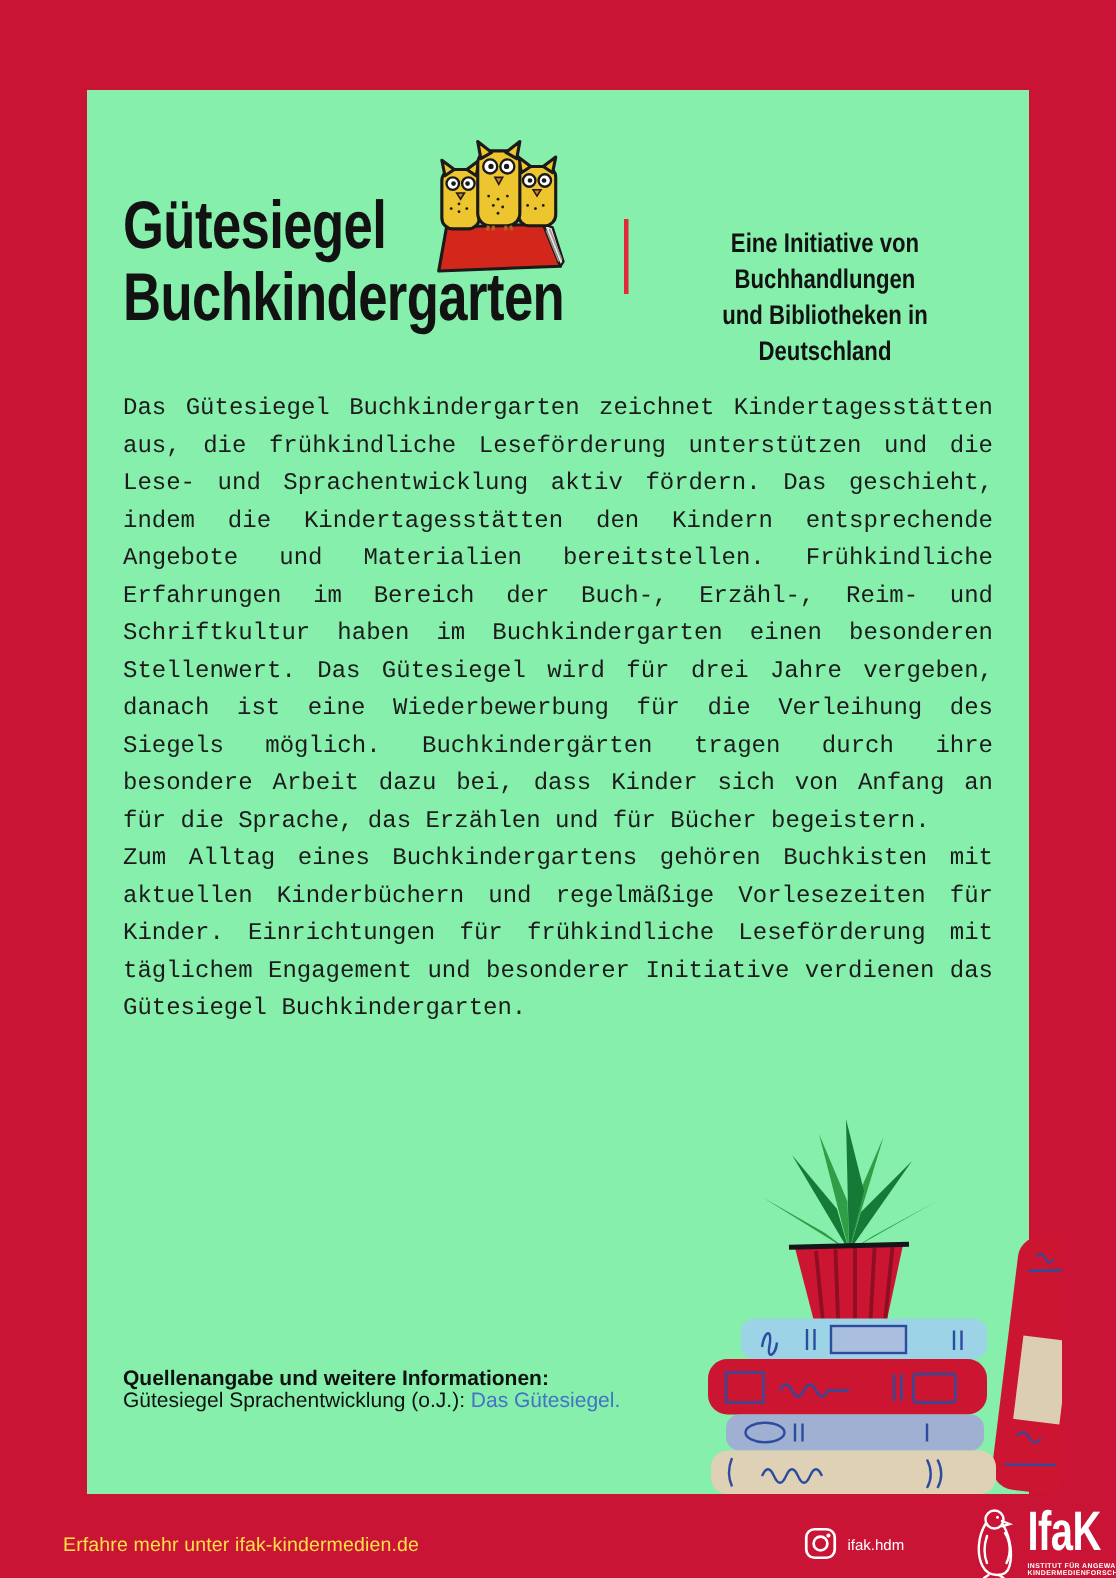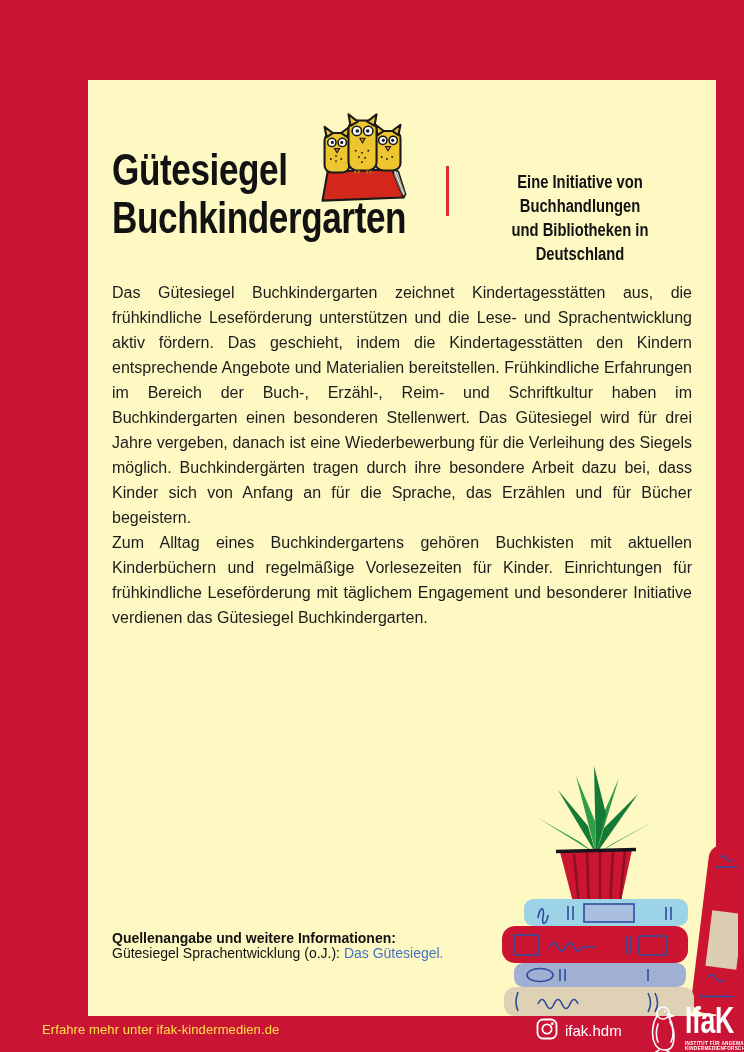--- a/index.html
+++ b/index.html
@@ -2,23 +2,22 @@
 <html><head>
 <meta charset="utf-8">
 <style>
   html,body { margin:0; padding:0; background:#777; }
   .page {
     position:relative; width:744px; height:1052px;
     background:#c91435; overflow:hidden;
     font-family:"Liberation Sans", sans-serif;
   }
   .card {
-    position:absolute; left:58px; top:80px; width:628px; height:936px;
-    background:#fef9c3;
-    margin-left:30px;
+    position:absolute; left:58px; top:60px; width:628px; height:936px;
+    background:#86efac;
   }
   
   .logo-title {
     position:absolute; left:24px; top:66px;
     font-weight:700; font-size:45px; line-height:48px; color:#121212;
     letter-spacing:-0.5px; white-space:nowrap;
     transform:scaleX(0.78); transform-origin:left top;
   }
   .owls-wrap { position:absolute; left:222px; top:30px; }
   .tagline-divider {
@@ -28,38 +27,38 @@
   .tagline {
     position:absolute; left:378px; top:90px; width:228px;
     text-align:center; font-weight:700; font-size:18px; line-height:24px;
     color:#121212; transform:scaleX(0.82);
   }
   
   .body-text {
     position:absolute; left:24px; top:200px; width:580px;
     font-size:16px; line-height:25px; text-align:justify; color:#1c1c1c;
   }
-  .body-text p { margin:0; }
+  .body-text p { margin:0;font-family:Liberation Mono, monospace; }
   
   .source {
     position:absolute; left:24px; top:851px;
     font-size:14px; line-height:15px; color:#111;
   }
   .source-heading { font-weight:700; }
   .source-link { color:#4472c4; text-decoration:none; cursor:pointer; }
   
   .books-wrap { position:absolute; left:410px; top:686px; width:240px; height:250px; }
   
   .footer-info {
     position:absolute; left:42px; top:1022px;
     color:#fde047; font-size:13px; letter-spacing:0.1px;
   }
   .instagram-group {
     position:absolute; left:536px; top:1018px;
-    display:flex; align-items:center; gap:7px; color:#ffffff; font-size:15px;justify-content:flex-end;
+    display:flex; align-items:center; gap:7px; color:#ffffff; font-size:10px;justify-content:flex-end;
   }
   .ifak-logo {
     position:absolute; left:646px; top:1004px;
     display:flex; align-items:flex-start; gap:3px; color:#ffffff;
   }
   .ifak-text-col { display:flex; flex-direction:column; }
   .ifak-name {
     font-weight:700; font-size:37px; line-height:34px; letter-spacing:-0.5px;
     transform:scaleX(0.72); transform-origin:left top; white-space:nowrap;
   }

